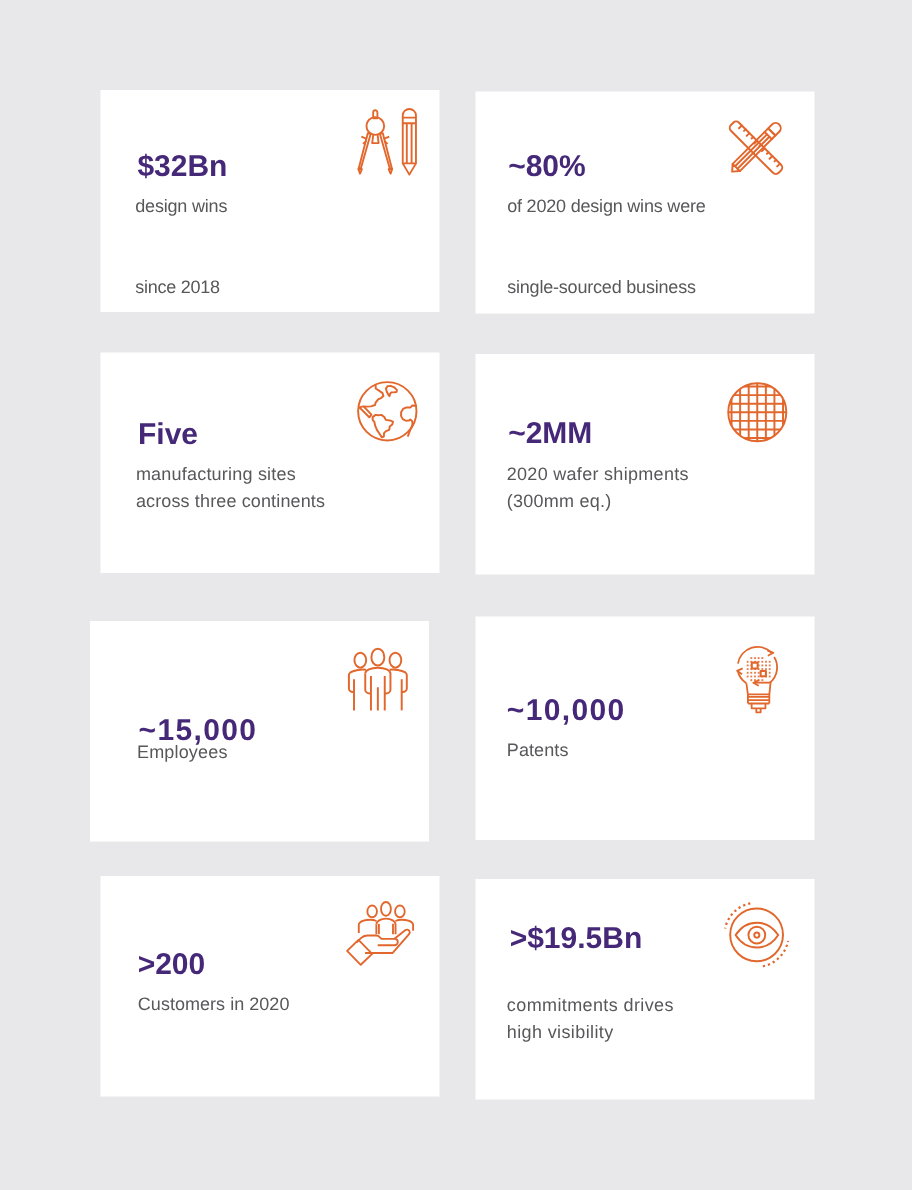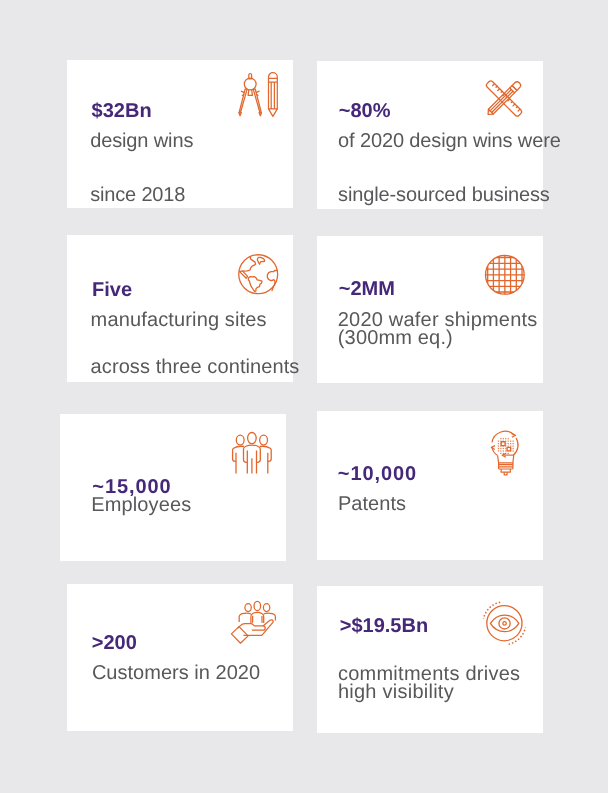--- a/index.html
+++ b/index.html
@@ -5,21 +5,21 @@
 <style>
   html,body{margin:0;padding:0;}
   body{width:608px;height:793px;background:#e8e8ea;
        font-family:"Liberation Sans",sans-serif;overflow:hidden;
        -webkit-font-smoothing:antialiased;
        text-rendering:geometricPrecision;}
   .stage{position:relative;width:608px;height:793px;background:#e8e8ea;}
   .card{position:absolute;background:#ffffff;}
   .stat{position:absolute;font-weight:bold;color:#462878;
         font-size:20px;line-height:1;white-space:nowrap;}
-  .desc{position:absolute;color:#58585b;font-size:20px;line-height:1;white-space:nowrap;}
+  .desc{position:absolute;color:#58585b;font-size:12px;line-height:1;white-space:nowrap;}
   .ico{position:absolute;}
   .ico svg{display:block;overflow:visible;}
 </style>
 </head>
 <body>
 
 <div class="stage">
 
   <div class="card" style="left:66.5px;top:59.5px;width:226.5px;height:148.0px;"></div>
   <div class="stat" style="left:91.6px;top:101.05px;">$32Bn</div>
@@ -70,21 +70,21 @@
   <path d="M11.5 -3.4 V3.4"></path>
   <path d="M14.9 -3.4 h3.6 a3.4 3.4 0 0 1 0 6.8 h-3.6 z"></path>
   <path d="M-18.6 -1.15 H11.5 M-18.6 1.15 H11.5"></path>
 </g>
 </svg>
     </div>
 
   <div class="card" style="left:66.7px;top:234.5px;width:226.5px;height:147.7px;"></div>
   <div class="stat" style="left:92.0px;top:280.4px;">Five</div>
   <div class="desc" style="left:90.6px;top:310.4px;letter-spacing:0.14px;">manufacturing sites</div>
-  <div class="desc" style="left:90.6px;top:328.2px;letter-spacing:0.09px;margin-top:29px;">across three continents</div>
+  <div class="desc" style="left:90.6px;top:328.2px;letter-spacing:0.09px;">across three continents</div>
   <div class="ico" style="left:238.1px;top:254.0px;">
       <svg width="41" height="41" viewBox="0 0 41 41" fill="none" stroke="#e2672c" stroke-width="1.3" stroke-linejoin="round" stroke-linecap="round">
 <circle cx="20.2" cy="20.2" r="19.45"></circle>
 
 <path d="M12.4 2.6 L12.5 5.0 L14.9 6.6 L17.0 8.1 L17.6 10.0 L16.3 11.2 L14.1 12.2 L12.5 14.2 L12.0 16.0 L9.3 16.9 L6.4 17.1 L4.2 16.9 L1.6 17.6"></path>
 <path d="M1.6 17.6 L8.2 24.2 L9.6 22.4 L4.9 17.4"></path>
 
 <path d="M20.4 3.4 L19.3 5.0 L19.8 7.0 L20.8 9.0 L21.6 10.2 L22.1 8.6 L22.8 7.6 L24.6 7.5 L26.4 7.3 L26.6 5.9 L24.9 4.3 L22.4 3.3 Z"></path>
 
 <path d="M12.4 22.6 L10.4 24.1 L10.5 26.1 L11.6 27.3 L12.1 29.8 L13.2 32.4 L14.9 35.0 L16.6 37.6 L17.9 37.0 L18.0 34.8 L19.3 33.4 L21.5 32.6 L21.8 30.4 L23.5 29.0 L24.0 27.1 L21.9 26.3 L19.2 25.9 L18.2 24.0 L16.3 22.6 L14.3 22.8 Z"></path>

